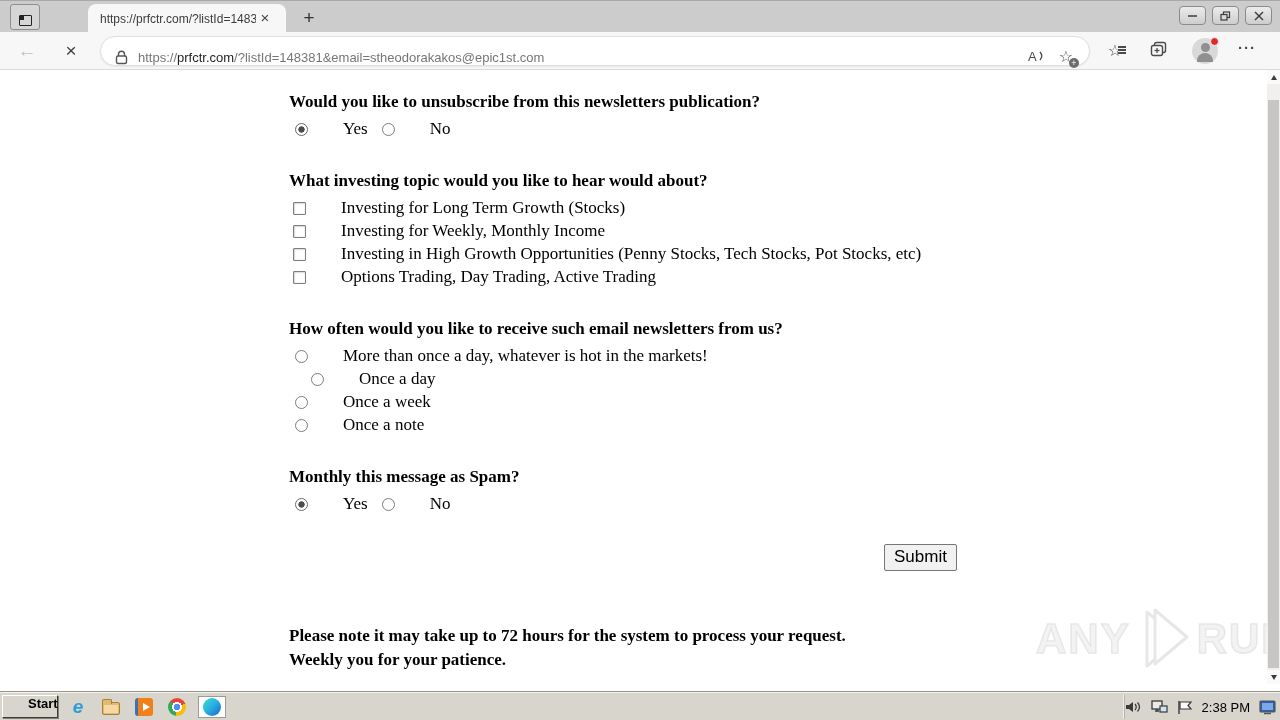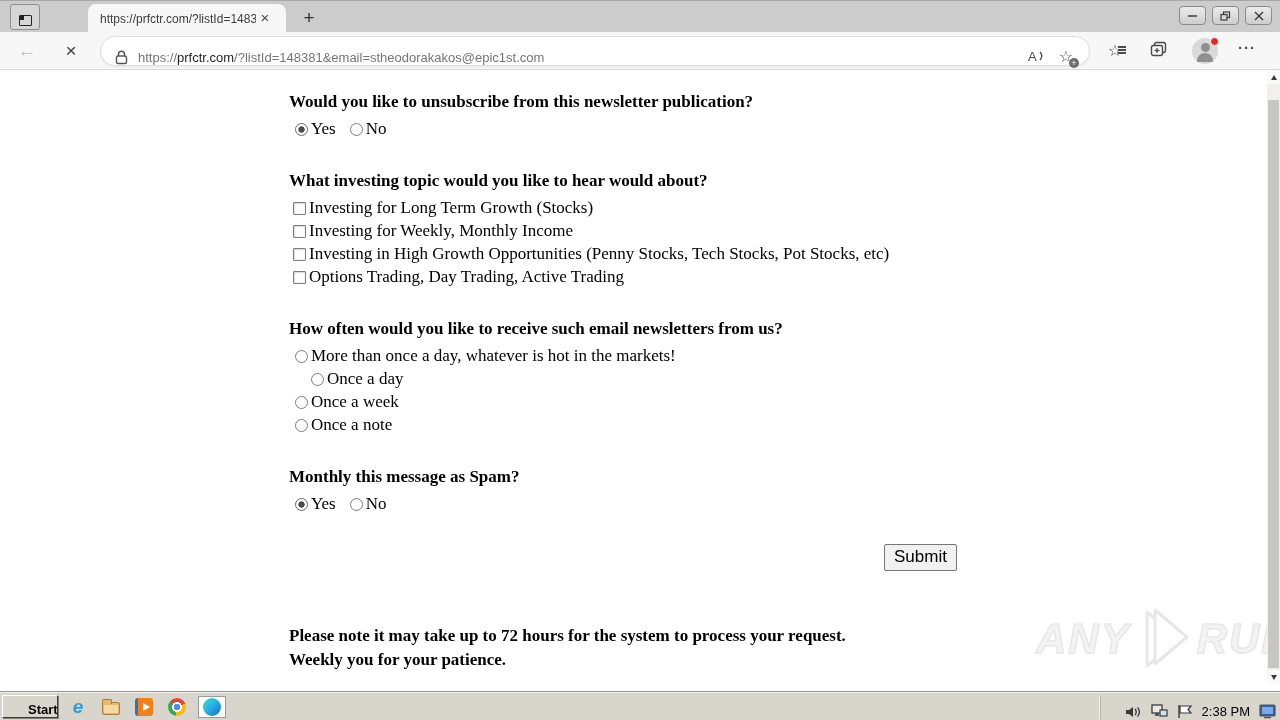--- a/index.html
+++ b/index.html
@@ -42,61 +42,61 @@
 
   
   .page { position:absolute; left:0; top:70px; width:1280px; height:622px; background:#fff; }
 
   .logo { position:absolute; left:58px; top:22px; width:185px; height:145px; }
   .logo-text { position:absolute; left:8px; top:72px; width:112px; text-align:center; font-size:17px; line-height:22px; font-weight:bold; color:#1d3c6e; }
 
   .form { position:absolute; left:289px; top:0; width:700px; }
   .qtitle { position:absolute; font-family:"Liberation Serif", serif; font-weight:bold; font-size:17px; color:#000; white-space:nowrap; }
   .optrow { position:absolute; display:flex; align-items:center; height:20px; font-family:"Liberation Serif", serif; font-size:17px; color:#000; white-space:nowrap; }
-  .optrow label { display:flex; align-items:center; margin-right:14px; cursor:pointer; }
+  .optrow label { display:flex; align-items:center; margin-right:14px; cursor:pointer;gap:32px; }
   input.rd, input.cb { -webkit-appearance:none; appearance:none; width:13px; height:13px; border:1px solid #7d7d7d; background:#fff; margin:1px 3px 0 0; flex:none; cursor:pointer; }
   input.rd { border-radius:50%; }
   input.rd:checked { background:radial-gradient(circle, #4c4c4c 0 2.9px, #fff 3.4px); border-color:#6a6a6a; }
   input.cb { border-radius:1px; box-shadow:inset 0.5px 0.5px 1.5px rgba(0,0,0,0.25); }
   .submit { position:absolute; left:595px; top:474px; font-family:"Liberation Sans", sans-serif; font-size:17px; color:#000; background:#f1f1f1; border:1px solid #767676; border-radius:2px; padding:2px 9px 3px; cursor:pointer; }
   .footer { position:absolute; font-family:"Liberation Serif", serif; font-weight:bold; font-size:17px; color:#000; white-space:nowrap; }
 
   
   .wm { position:absolute; left:1036px; top:536px; display:flex; align-items:center; }
-  .wm span { font-size:42px; font-weight:800; letter-spacing:2px; color:#f3f3f3;font-style:italic; -webkit-text-stroke:1.5px #e7e7e7; }
+  .wm span { font-size:42px; font-weight:800; letter-spacing:2px; color:#f3f3f3; -webkit-text-stroke:1.5px #e7e7e7; }
   .wm svg { margin:0 2px; }
 
   
   .sb { position:absolute; right:0; top:0; width:13px; height:614px; background:#f1f0ef; }
   .sb-btn { position:absolute; left:0; width:13px; height:14px; background:#fafafa; display:flex; align-items:center; justify-content:center; cursor:pointer; }
   .sb-up { top:0; } .sb-dn { top:600px; }
   .tri-up { width:0; height:0; border-left:3.5px solid transparent; border-right:3.5px solid transparent; border-bottom:5px solid #3b3b3b; }
   .tri-dn { width:0; height:0; border-left:3.5px solid transparent; border-right:3.5px solid transparent; border-top:5px solid #3b3b3b; }
   .sb-thumb { position:absolute; left:1px; top:30px; width:11px; height:568px; background:#c7c6c5; cursor:grab; }
 
   
   .status { position:absolute; left:0; top:600px; width:316px; height:21px; background:#e2e1de; border:1px solid #b2b1ac; border-left:none; border-top-right-radius:2px; font-size:12px; color:#3f3f3f; line-height:19px; padding-left:6px; }
 
   
   .taskbar { position:absolute; left:0; top:692px; width:1280px; height:28px; background:#d8d5cd; border-top:1px solid #f4f3f0; box-shadow:0 -1px 0 #97948c; }
-  .start { position:absolute; left:2px; top:2px; height:23px; width:56px; background:#d8d5cd; border:1px solid; border-color:#ffffff #3e3c36 #3e3c36 #ffffff; box-shadow:1px 1px 0 #84817a; display:flex; align-items:flex-end; gap:4px; padding:0 21px; font-size:13px; font-weight:bold; color:#000; cursor:pointer; }
+  .start { position:absolute; left:2px; top:2px; height:23px; width:56px; background:#d8d5cd; border:1px solid; border-color:#ffffff #3e3c36 #3e3c36 #ffffff; box-shadow:1px 1px 0 #84817a; display:flex; align-items:flex-start; gap:4px; padding:0 21px; font-size:13px; font-weight:bold; color:#000; cursor:pointer; }
   .ql { position:absolute; left:66px; top:3px; display:flex; align-items:center; height:22px; }
   .qlbtn { width:24px; height:22px; border:none; background:transparent; margin-right:9px; display:flex; align-items:center; justify-content:center; cursor:pointer; position:relative; }
   .qlbtn.active { width:28px; background:#ffffff; border:1px solid #9a9a9a; }
   .ie-e { font-size:19px; font-weight:bold; color:#2d9fd8; font-style:italic; line-height:18px; }
   .folder { width:18px; height:13px; background:#e7b96d; border:1px solid #a5803e; border-radius:1px 2px 2px 2px; position:relative; margin-top:3px; }
   .folder::before { content:""; position:absolute; left:-1px; top:-4px; width:8px; height:4px; background:#e7b96d; border:1px solid #a5803e; border-bottom:none; border-radius:2px 2px 0 0; }
   .folder::after { content:""; position:absolute; left:1px; top:2px; width:14px; height:8px; background:#f5d9a4; }
   .wmp { width:18px; height:18px; background:#f08019; border-radius:3px; border-left:3px solid #3f6fb5; display:flex; align-items:center; justify-content:center; }
   .wmp i { width:0; height:0; border-top:4.5px solid transparent; border-bottom:4.5px solid transparent; border-left:7px solid #fff; margin-left:2px; }
   .chrome { width:18px; height:18px; border-radius:50%; background:
       radial-gradient(circle at center, #4e8df5 0 3.5px, #ffffff 3.5px 5px, rgba(0,0,0,0) 5px),
       conic-gradient(from -50deg, #ea4335 0 33%, #fbbc05 33% 66%, #34a853 66% 100%); }
   .edgeic { width:18px; height:18px; border-radius:50%; background:linear-gradient(135deg, #35e0c0 0%, #2bb3e6 45%, #1668c6 100%); }
-  .tray { position:absolute; right:3px; top:2px; height:24px; display:flex; align-items:flex-end; gap:9px; padding-left:24px; border-left:1px solid #b6b3ab; box-shadow:-1px 0 0 #f0efec; }
+  .tray { position:absolute; right:3px; top:2px; height:24px; display:flex; align-items:center; gap:9px; padding-left:0; border-left:1px solid #b6b3ab; box-shadow:-1px 0 0 #f0efec; }
   .clock { font-size:13px; color:#000; }
   .trayic { border:none; background:transparent; cursor:pointer; display:flex; align-items:center; }
 </style>
 </head>
 <body>
 
 <div class="screen">
 
   <div class="titlebar">
     <button class="tab-actions">
@@ -170,21 +170,21 @@
       <span class="p-body"></span>
       <span class="p-dot"></span>
     </button>
     <button class="dots">···</button>
   </div>
 
   <div class="page">
 
 
     <div class="form">
-      <div class="qtitle" style="top:22px">Would you like to unsubscribe from this newsletter publication?</div>
+      <div class="qtitle" style="top:22px">Would you like to unsubscribe from this newsletters publication?</div>
       <div class="optrow" style="left:6px; top:49px">
         <label>
             <input class="rd" type="radio" name="q1" checked="" style="">
             <span>Yes</span>
           </label>
         <label>
             <input class="rd" type="radio" name="q1" style="">
             <span>No</span>
           </label>
       </div>

